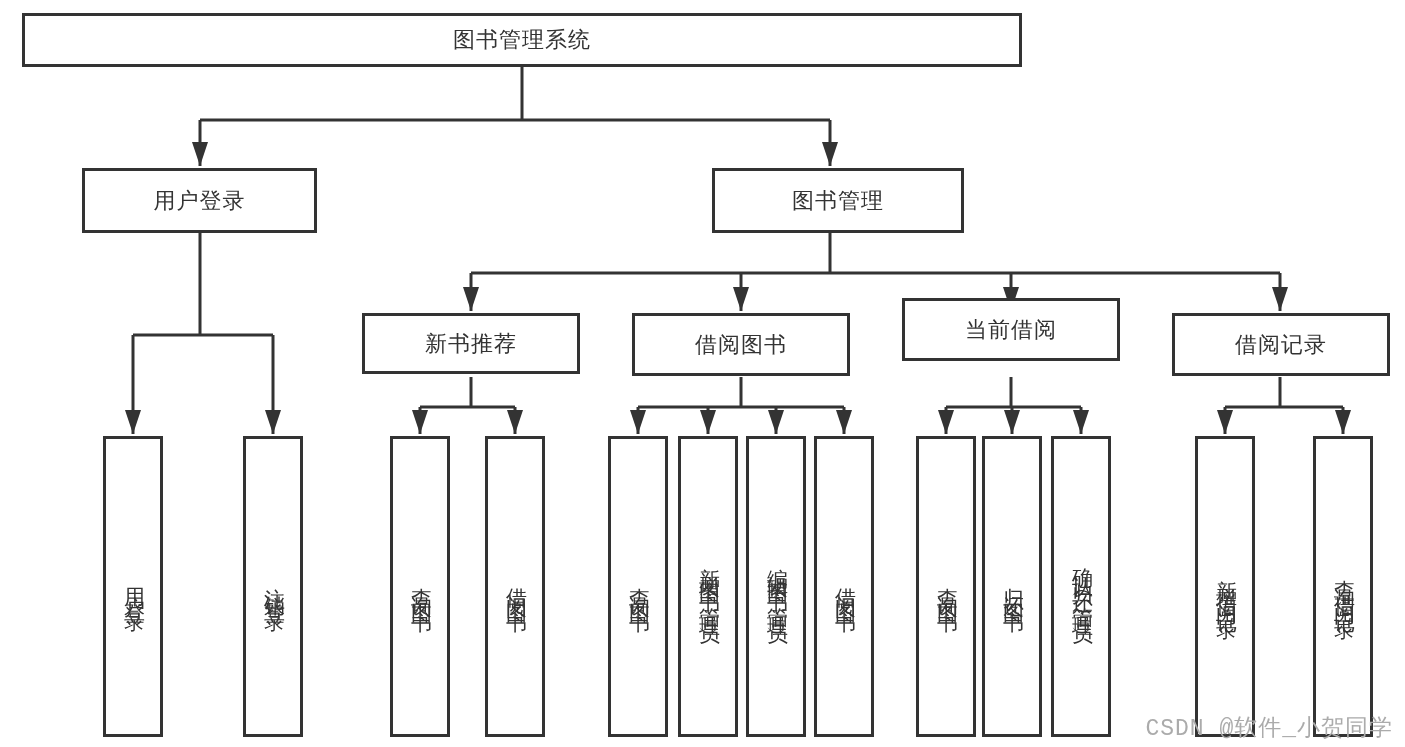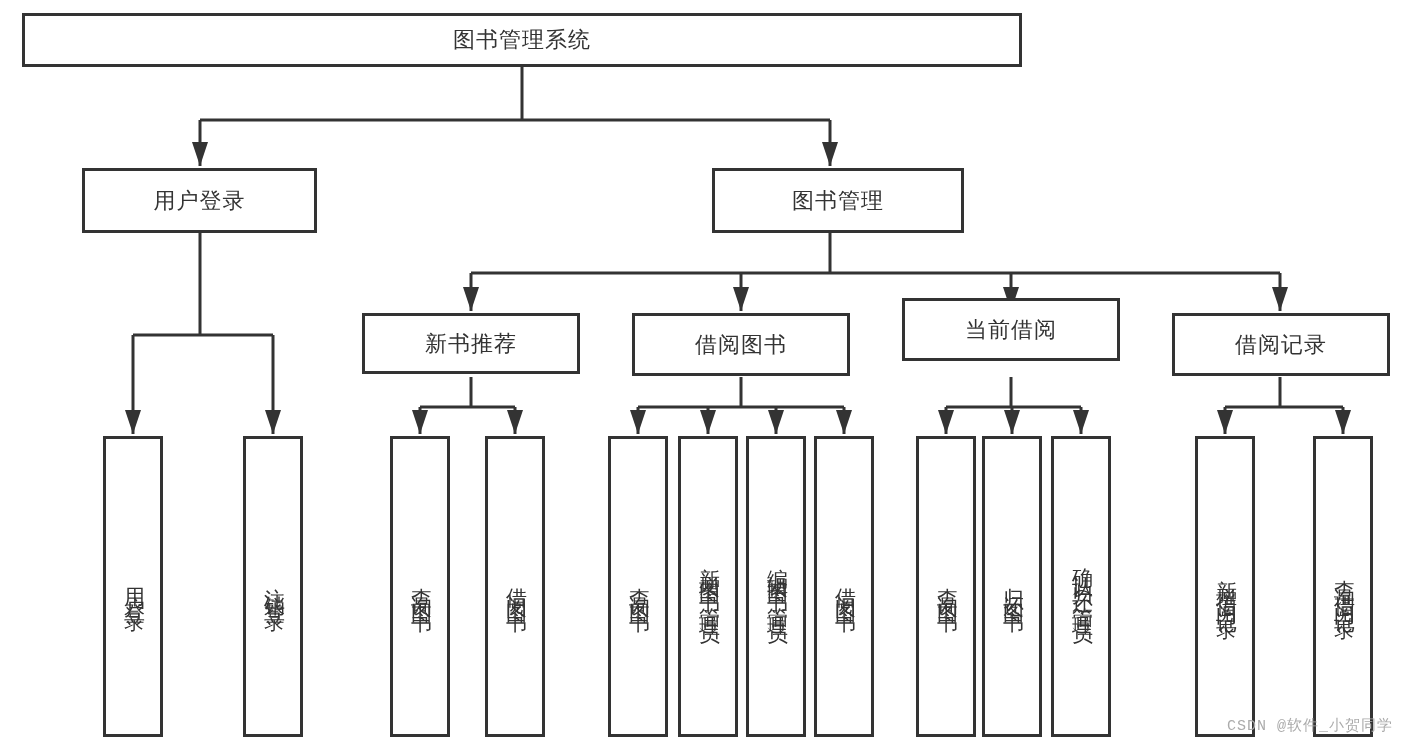--- a/index.html
+++ b/index.html
@@ -23,22 +23,22 @@
   .h{font-size:22px;letter-spacing:1px;white-space:nowrap;}
   .v{font-size:21px;}
   .v .vt{
     writing-mode:vertical-rl;
     text-orientation:mixed;
     letter-spacing:8px;
     line-height:1;
   }
   .watermark{
     position:absolute;
-    right:12px;bottom:12px;
-    font-size:15px;
+    right:12px;bottom:4px;
+    font-size:23px;
     color:var(--watermark,#ababab);
     letter-spacing:1px;
     white-space:nowrap;
   }
 </style>
 </head>
 <body>
 
 <div class="canvas">
 

